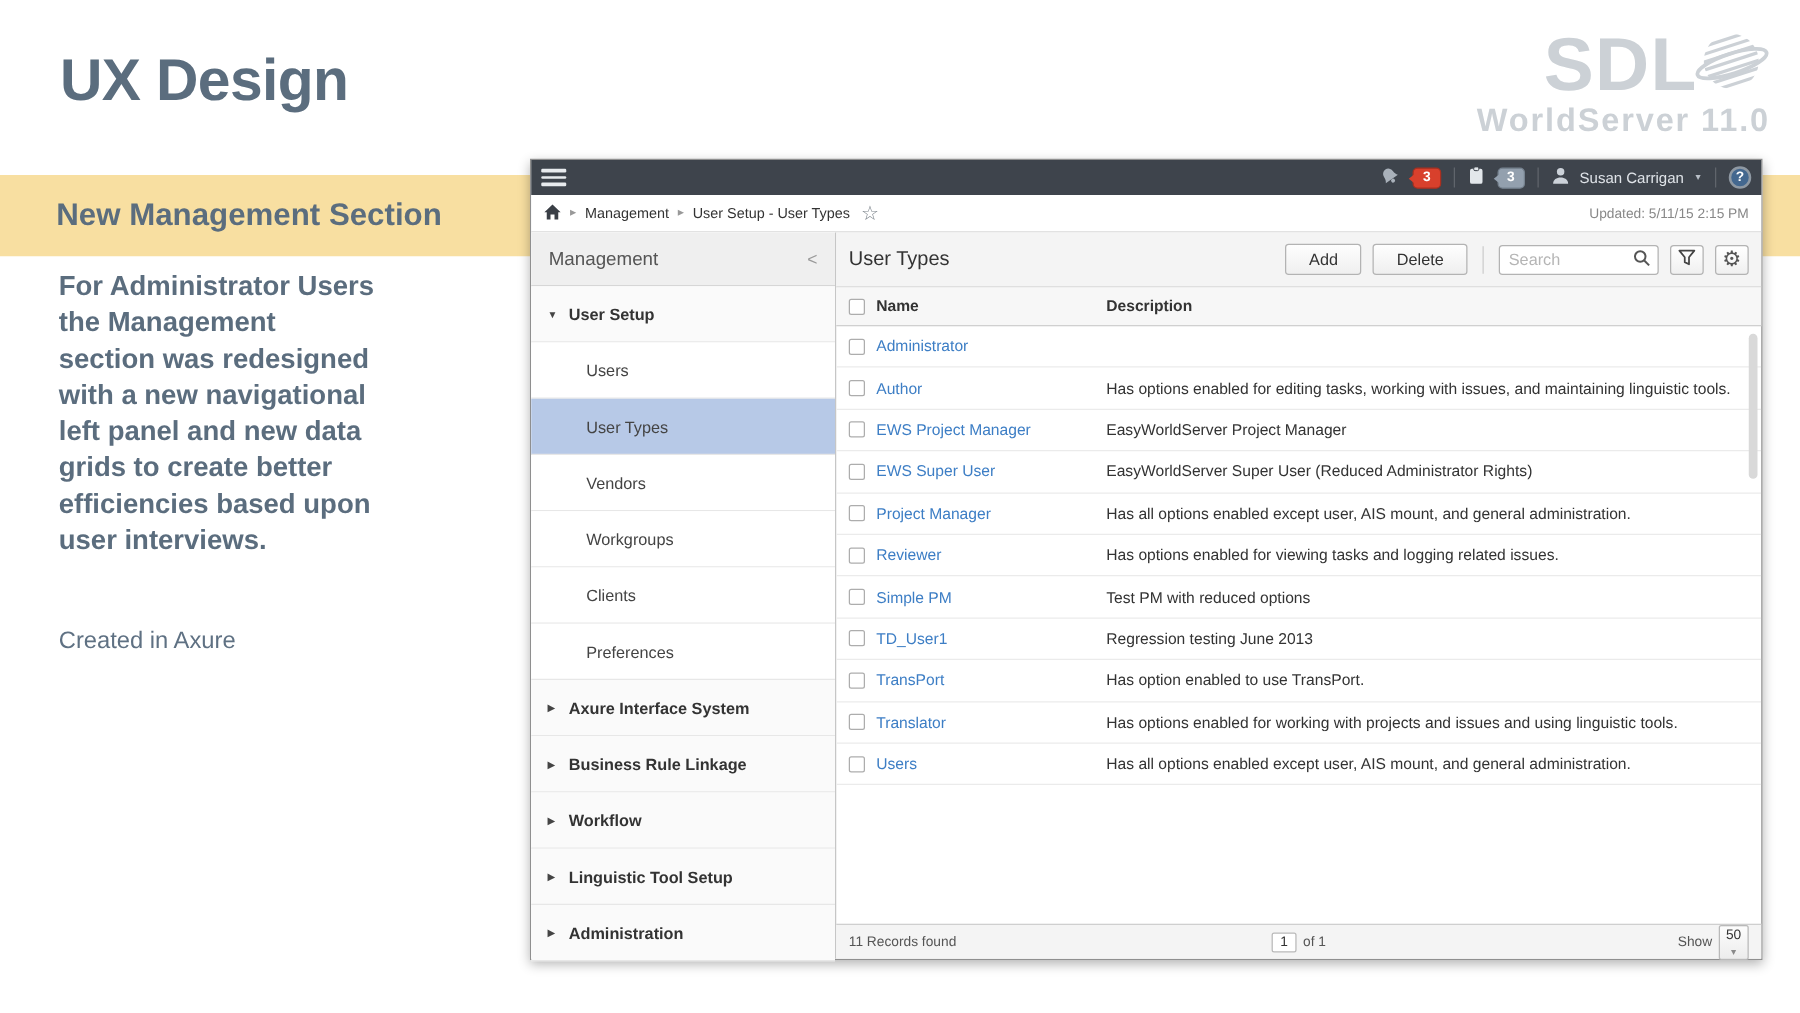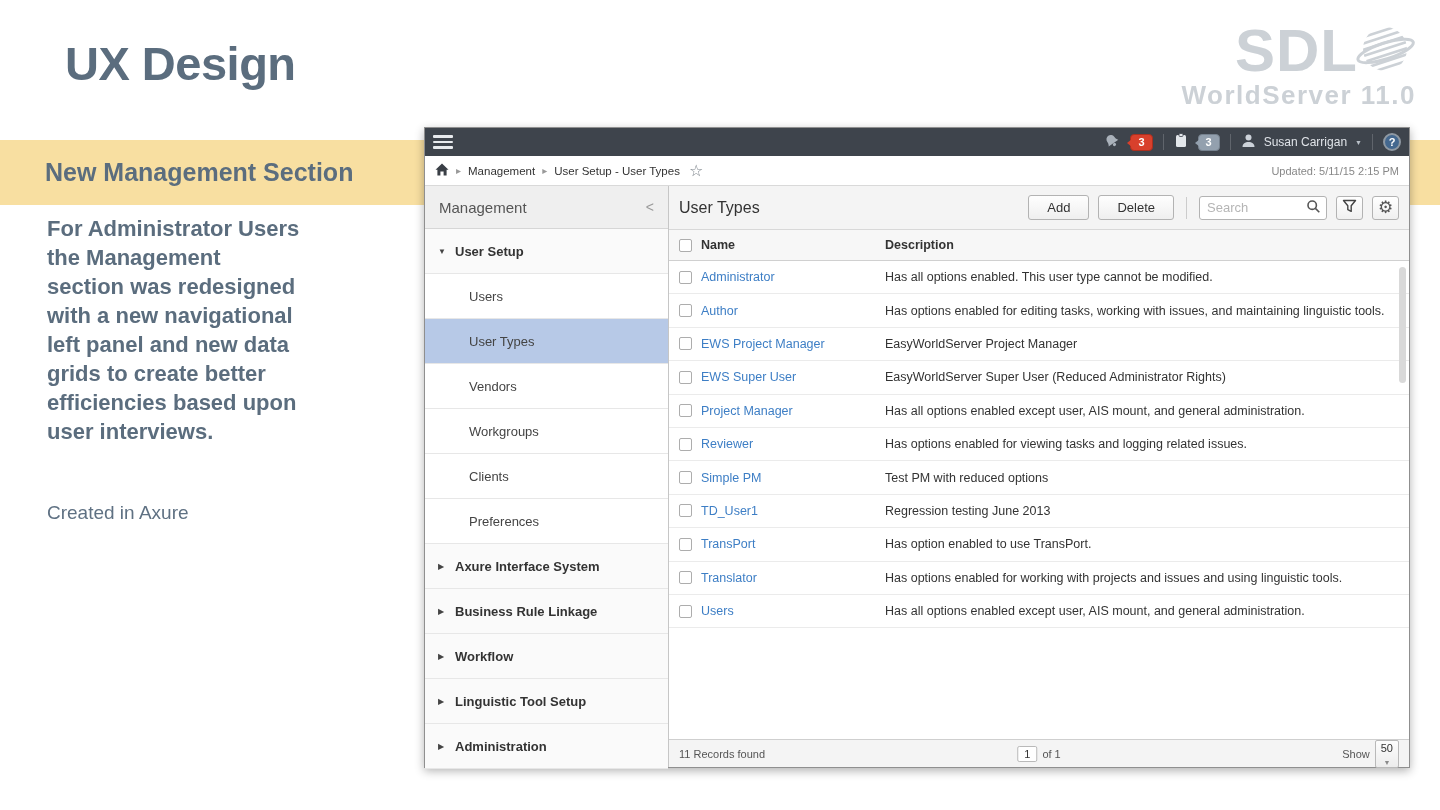--- a/index.html
+++ b/index.html
@@ -1,21 +1,21 @@
 <!DOCTYPE html>
 <html><head>
 <meta charset="utf-8">
 <style>
   * { margin:0; padding:0; box-sizing:border-box; }
   html,body { width:1440px; height:810px; }
   body { font-family:"Liberation Sans","DejaVu Sans",sans-serif; background:#fff; }
   .slide { position:relative; width:1440px; height:810px; background:#ffffff; overflow:hidden; }
 
   
-  .slide-title { position:absolute; left:48px; top:36px; font-size:47px; font-weight:bold; color:#5b6d7e; letter-spacing:-0.5px;margin-left:17px; }
+  .slide-title { position:absolute; left:48px; top:36px; font-size:47px; font-weight:bold; color:#5b6d7e; letter-spacing:-0.5px; }
   .logo { position:absolute; right:24px; top:18px; text-align:right; color:#ccd1d6; }
   .logo-row { display:flex; align-items:center; justify-content:flex-end; }
   .logo-brand { font-size:60px; font-weight:bold; letter-spacing:1px; line-height:1; }
   .logo-globe { margin-left:-4px; }
   .logo-product { font-size:26px; font-weight:bold; letter-spacing:1.5px; margin-top:-4px; }
   .banner { position:absolute; left:0; top:140px; width:1440px; height:65px; background:#f8dfa1; }
   .banner-text { position:absolute; left:45px; top:0; line-height:65px; font-size:25px; font-weight:bold; color:#5b6d7e; }
   .body-text { position:absolute; left:47px; top:214px; width:370px; font-size:22px; font-weight:bold; color:#5b6d7e; line-height:29px; white-space:pre-line; }
   .credit { position:absolute; left:47px; top:502px; font-size:19px; color:#5f7183; }
 
@@ -313,21 +313,20 @@
         </div>
 
         <div class="grid-body">
           <div>
 
               <div class="grid-row">
                 <span class="col-cb">
                   <span class="checkbox"></span>
                 </span>
                 <span class="col-name"><a class="name-link">Administrator</a></span>
-                <span class="col-desc desc-text">Has all options enabled. This user type cannot be modified.</span>
               </div>
 
               <div class="grid-row">
                 <span class="col-cb">
                   <span class="checkbox"></span>
                 </span>
                 <span class="col-name"><a class="name-link">Author</a></span>
                 <span class="col-desc desc-text">Has options enabled for editing tasks, working with issues, and maintaining linguistic tools.</span>
               </div>
 

